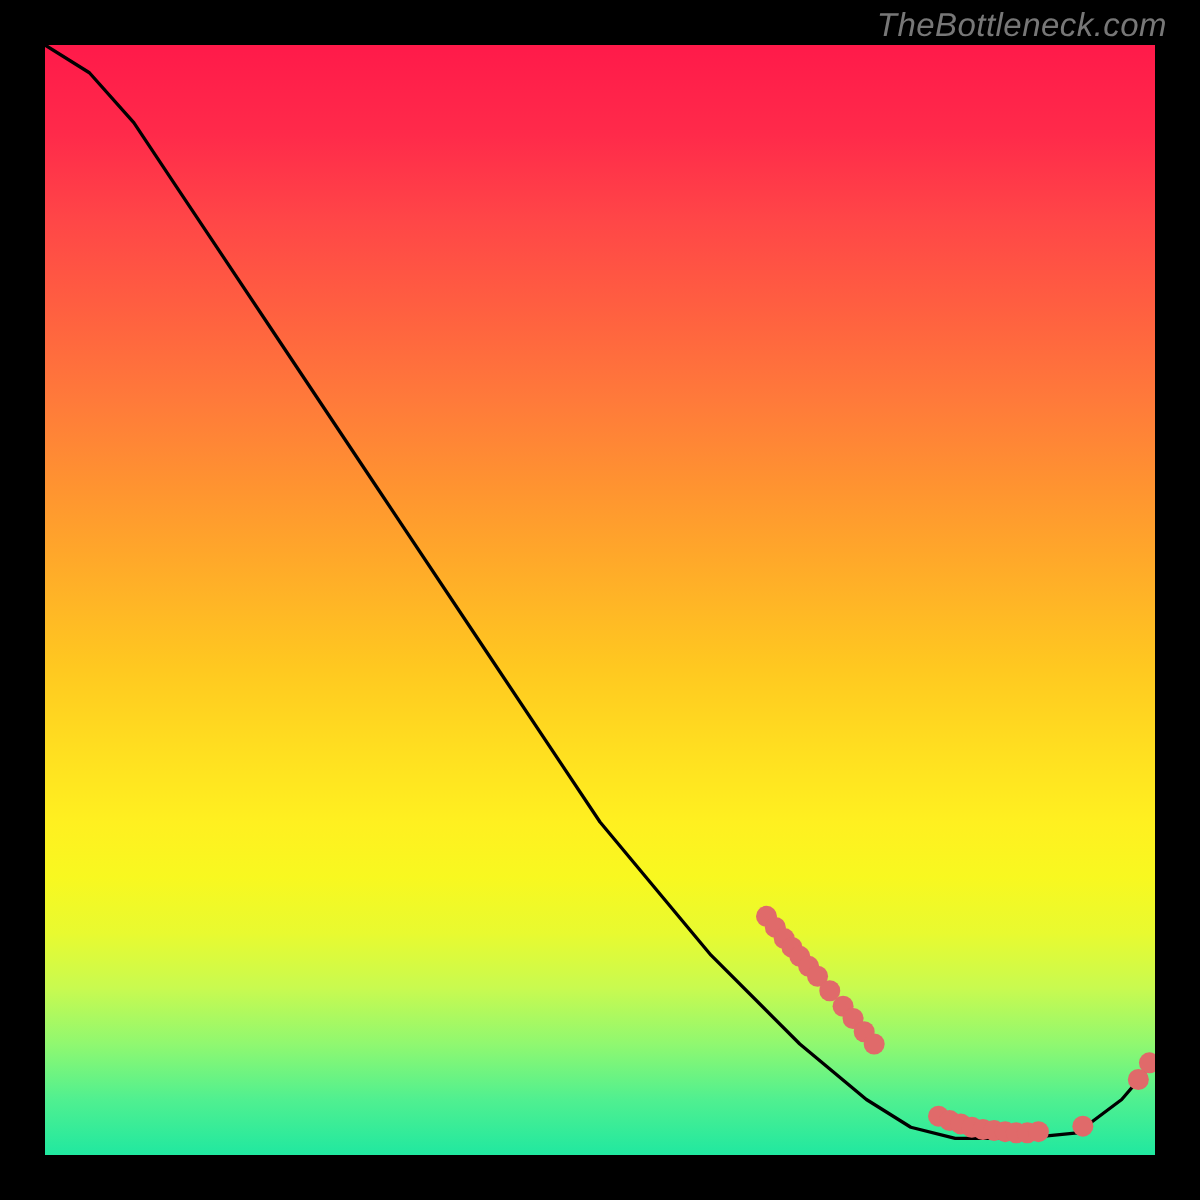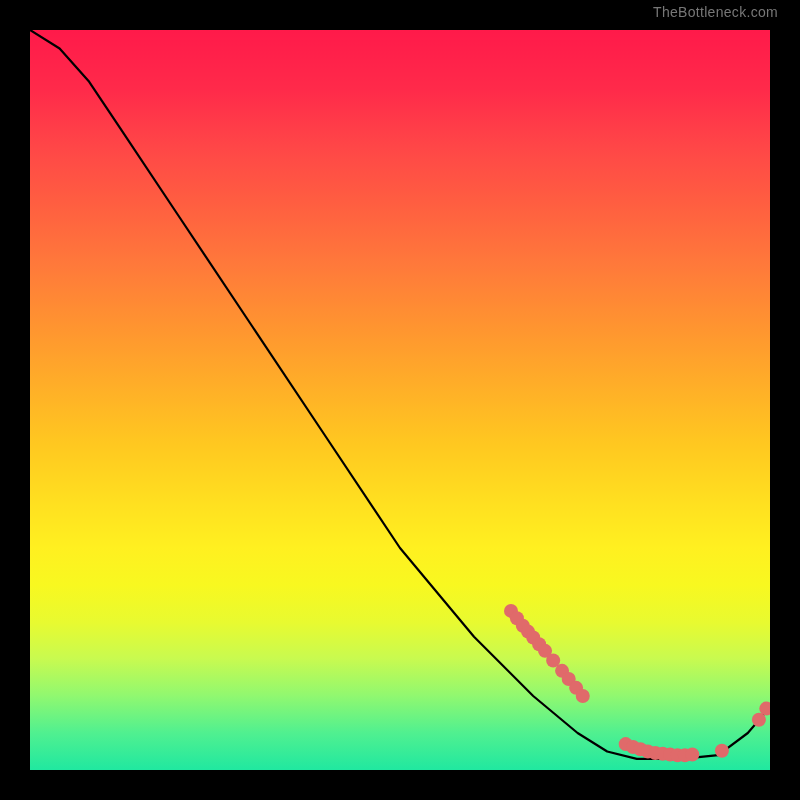--- a/index.html
+++ b/index.html
@@ -9,24 +9,25 @@
     background: #000;
     font-family: Arial, sans-serif;
     position: relative;
     overflow: hidden;
   }
   .watermark {
     position: absolute;
     top: 4px;
     right: 22px;
     color: #777;
-    font-size: 14px;
+    font-size: 22px;
     font-weight: 500;
     letter-spacing: 0.3px;
     z-index: 10;
+    font-style: italic;
   }
   .plot-area {
     position: absolute;
     left: 30px;
     top: 30px;
     width: 740px;
     height: 740px;
   }
   .gradient-bg {
     position: absolute;

